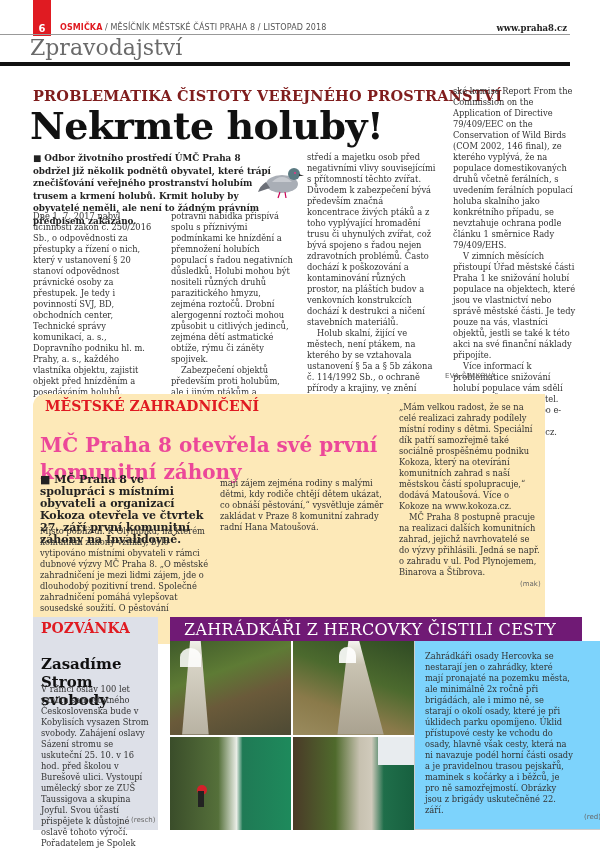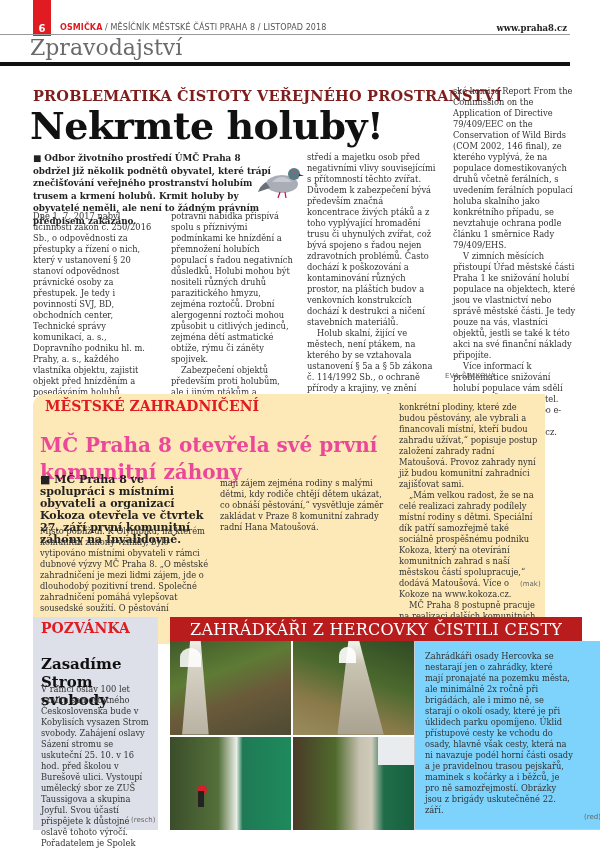--- a/index.html
+++ b/index.html
@@ -19,21 +19,21 @@
   .col p{margin:0;text-indent:0;}
   .col p+p{text-indent:10px;}
   .byline{font:7px "DejaVu Sans",sans-serif;color:#666;letter-spacing:.3px;}
   .pigeon{left:258px;top:160px;width:48px;height:40px;}
   .garden-box{left:33px;top:394px;width:512px;height:250px;background:#fde9b8;border-radius:12px 0 12px 0;}
   .kicker2{left:45px;top:398px;font:bold 14px "DejaVu Serif",serif;color:#e01b22;}
   .headline2{left:40px;top:432px;font:bold 20px/27px "DejaVu Serif",serif;color:#ec4899;}
   .invite-box{left:33px;top:617px;width:125px;height:213px;background:#dde0e8;}
   .kicker3{left:41px;top:620px;font:bold 14px "DejaVu Serif",serif;color:#e01b22;}
   .headline3{left:41px;top:638px;font:bold 15px/18px "DejaVu Serif",serif;color:#111;}
-  .photo-bar{left:170px;top:617px;width:412px;height:24px;background:#b91c1c;color:#fff;font:16px "DejaVu Serif",serif;letter-spacing:.3px;display:flex;align-items:center;padding-left:20px;box-sizing:border-box;}
+  .photo-bar{left:170px;top:617px;width:412px;height:24px;background:#701a75;color:#fff;font:16px "DejaVu Serif",serif;letter-spacing:.3px;display:flex;align-items:center;padding-left:14px;box-sizing:border-box;}
   .photos{left:170px;top:641px;width:244px;height:189px;display:grid;grid-template-columns:1fr 1fr;grid-template-rows:1fr 1fr;gap:2px;background:#fff;}
   .ph{position:relative;overflow:hidden;}
   .side-box{left:414px;top:641px;width:196px;height:189px;background:#7dd3fc;border:1px solid #ccc;border-top:none;box-sizing:border-box;text-decoration:underline;}
   .sig{font:7px "DejaVu Sans",sans-serif;color:#666;}
 </style>
 </head>
 <body>
 
 <div class="abs hdr-num">6</div>
 <div class="abs hdr-line"><b>OSMIČKA</b><span> / MĚSÍČNÍK MĚSTSKÉ ČÁSTI PRAHA 8 / LISTOPAD 2018</span></div>
@@ -79,21 +79,20 @@
 <div class="abs kicker2">MĚSTSKÉ ZAHRADNIČENÍ</div>
 <div class="abs headline2" style="width:340px;">MČ Praha 8 otevřela své první komunitní záhony</div>
 <div class="abs lead" style="left:40px;top:474px;width:170px;font-size:11px;line-height:12px;">■ MČ Praha 8 ve spolupráci s místními obyvateli a organizací Kokoza otevřela ve čtvrtek 27. září první komunitní záhony na Invalidovně.</div>
 <div class="abs col" style="left:40px;top:526px;width:170px;">
   <p>Místo poblíž ul. K Olympiku, na kterém komunitní záhony vznikly, bylo vytipováno místními obyvateli v rámci dubnové výzvy MČ Praha 8. „O městské zahradničení je mezi lidmi zájem, jde o dlouhodobý pozitivní trend. Společné zahradničení pomáhá vylepšovat sousedské soužití. O pěstování</p>
 </div>
 <div class="abs col" style="left:220px;top:478px;width:168px;">
   <p>mají zájem zejména rodiny s malými dětmi, kdy rodiče chtějí dětem ukázat, co obnáší pěstování,“ vysvětluje záměr zakládat v Praze 8 komunitní zahrady radní Hana Matoušová.</p>
 </div>
 <div class="abs col" style="left:399px;top:402px;width:142px;">
-  <p>konkrétní plodiny, které zde budou pěstovány, ale vybrali a financovali místní, kteří budou zahradu užívat,“ popisuje postup založení zahrady radní Matoušová. Provoz zahrady nyní již budou komunitní zahradníci zajišťovat sami.</p>
   <p>„Mám velkou radost, že se na celé realizaci zahrady podílely místní rodiny s dětmi. Speciální dík patří samozřejmě také sociálně prospěšnému podniku Kokoza, který na otevírání komunitních zahrad s naší městskou částí spolupracuje,“ dodává Matoušová. Více o Kokoze na www.kokoza.cz.</p>
   <p>MČ Praha 8 postupně pracuje na realizaci dalších komunitních zahrad, jejichž navrhovatelé se do výzvy přihlásili. Jedná se např. o zahradu v ul. Pod Plynojemem, Binarova a Štíbrova.</p>
 </div>
 <div class="abs sig" style="left:520px;top:580px;">(mak)</div>
 
 <div class="abs invite-box"></div>
 <div class="abs kicker3">POZVÁNKA</div>
 <div class="abs headline3" style="width:115px;margin-top:17px;">Zasadíme Strom svobody</div>
 <div class="abs col" style="left:41px;top:684px;width:112px;">
   <p>V rámci oslav 100 let vzniku samostatného Československa bude v Kobylisích vysazen Strom svobody.  Zahájení oslavy Sázení stromu se uskuteční 25. 10. v 16 hod. před školou v Burešově ulici. Vystoupí umělecký sbor ze ZUŠ Taussigova a skupina Joyful. Svou účastí přispějete k důstojné oslavě tohoto výročí. Pořadatelem je Spolek Krásné Kobylisy.</p>

